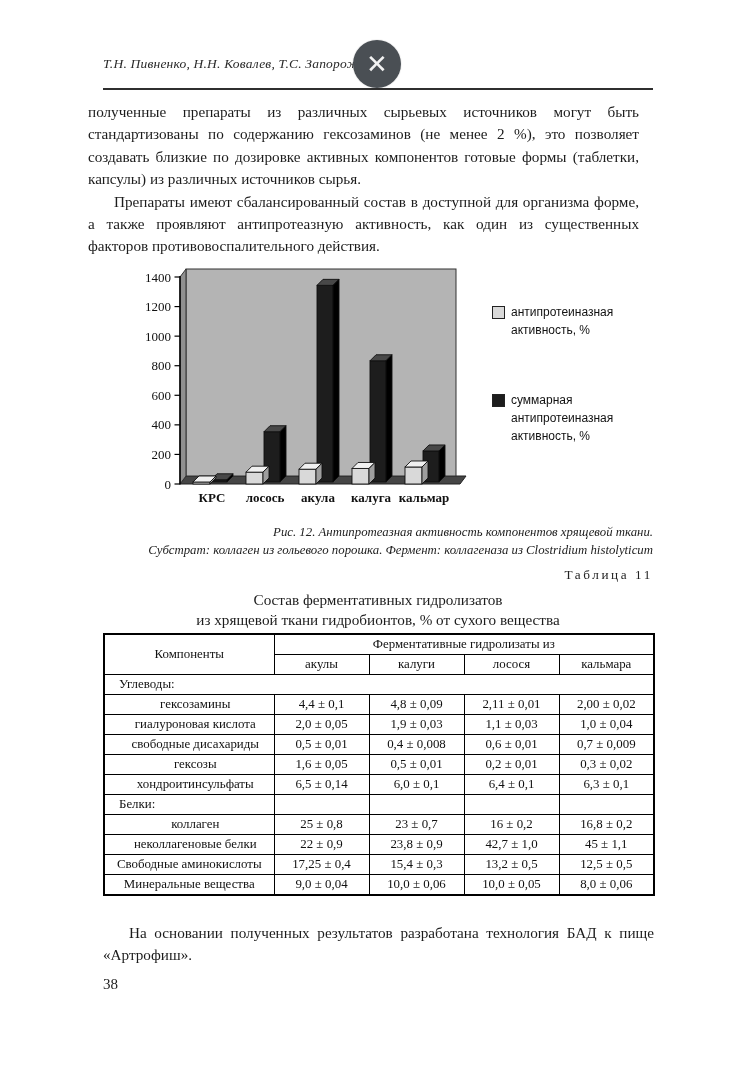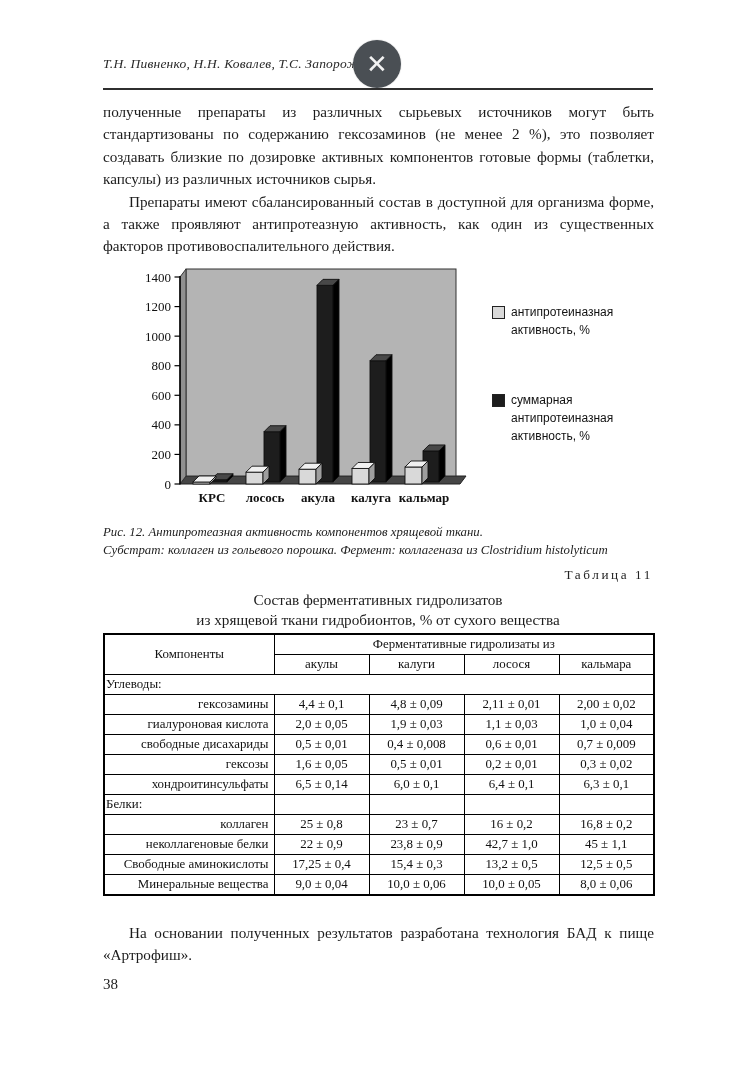--- a/index.html
+++ b/index.html
@@ -11,58 +11,58 @@
     position:absolute;left:103px;top:56px;width:550px;
     font-style:italic;font-size:13.5px;color:#2a2a2a;letter-spacing:.2px;
   }
   .head-rule{position:absolute;left:103px;top:88px;width:550px;height:2px;background:#2f2f2f;}
   .close-btn{
     position:absolute;left:353px;top:40px;width:48px;height:48px;border-radius:50%;
     background:#4a4f54;display:flex;align-items:center;justify-content:center;
     cursor:pointer;z-index:5;box-shadow:0 0 0 1px rgba(0,0,0,.05);
   }
   .close-btn .x{color:#f2f2f2;font-size:26px;line-height:1;font-family:"DejaVu Sans",sans-serif;}
-  .body-text{position:absolute;left:103px;top:101px;width:551px;}
+  .body-text{position:absolute;left:88px;top:101px;width:551px;}
   .body-text p{margin:0;font-size:15.2px;line-height:22.4px;text-align:justify;}
   .body-text p.indent{text-indent:26px;}
   .chart-wrap{position:absolute;left:140px;top:262px;width:340px;height:255px;}
   .legend{
     position:absolute;left:492px;top:303px;width:180px;
     font-family:"Liberation Sans",sans-serif;font-size:12px;line-height:18px;color:#111;
   }
   .legend-item{display:flex;align-items:flex-start;}
   .legend-item + .legend-item{margin-top:52px;}
   .legend-swatch{
     flex:0 0 auto;width:11px;height:11px;border:1px solid #222;margin:3px 6px 0 0;
   }
   .fig-caption{
-    position:absolute;left:103px;top:524px;width:550px;text-align:left;
+    position:absolute;left:103px;top:524px;width:550px;text-align:right;
     font-style:italic;font-size:12.8px;line-height:17.5px;color:#222;
   }
   .table-label{
     position:absolute;left:103px;top:567px;width:550px;text-align:right;
     font-size:13.2px;letter-spacing:2.6px;color:#222;
   }
   .table-title{
     position:absolute;left:103px;top:590px;width:550px;text-align:center;
     font-size:15.2px;line-height:19.5px;
   }
   table.data{
     position:absolute;left:103px;top:633px;width:550px;
     border-collapse:collapse;font-size:12.9px;color:#111;
     border:2px solid #000;table-layout:fixed;
   }
   table.data th, table.data td{
     border:1px solid #000;padding:1px 5px;font-weight:normal;height:17px;
   }
   table.data thead th{text-align:center;}
   table.data td.val{text-align:center;}
-  table.data td.lbl{text-align:right;margin-top:12px;}
+  table.data td.lbl{text-align:center;margin-top:12px;}
   table.data td.lbl.ind{padding-left:17px;}
-  table.data td.section{text-align:left;padding-left:1px;}
+  table.data td.section{text-align:left;padding-left:14px;}
   .closing-text{position:absolute;left:103px;top:922px;width:551px;}
   .closing-text p{margin:0;font-size:15.2px;line-height:22.4px;text-align:justify;text-indent:26px;}
   .page-number{position:absolute;left:103px;top:976px;font-size:15px;font-family:Liberation Serif, serif;}
   svg text{font-family:"Liberation Serif",serif;}
 </style>
 </head>
 <body>
 
 <div class="sheet">
 

